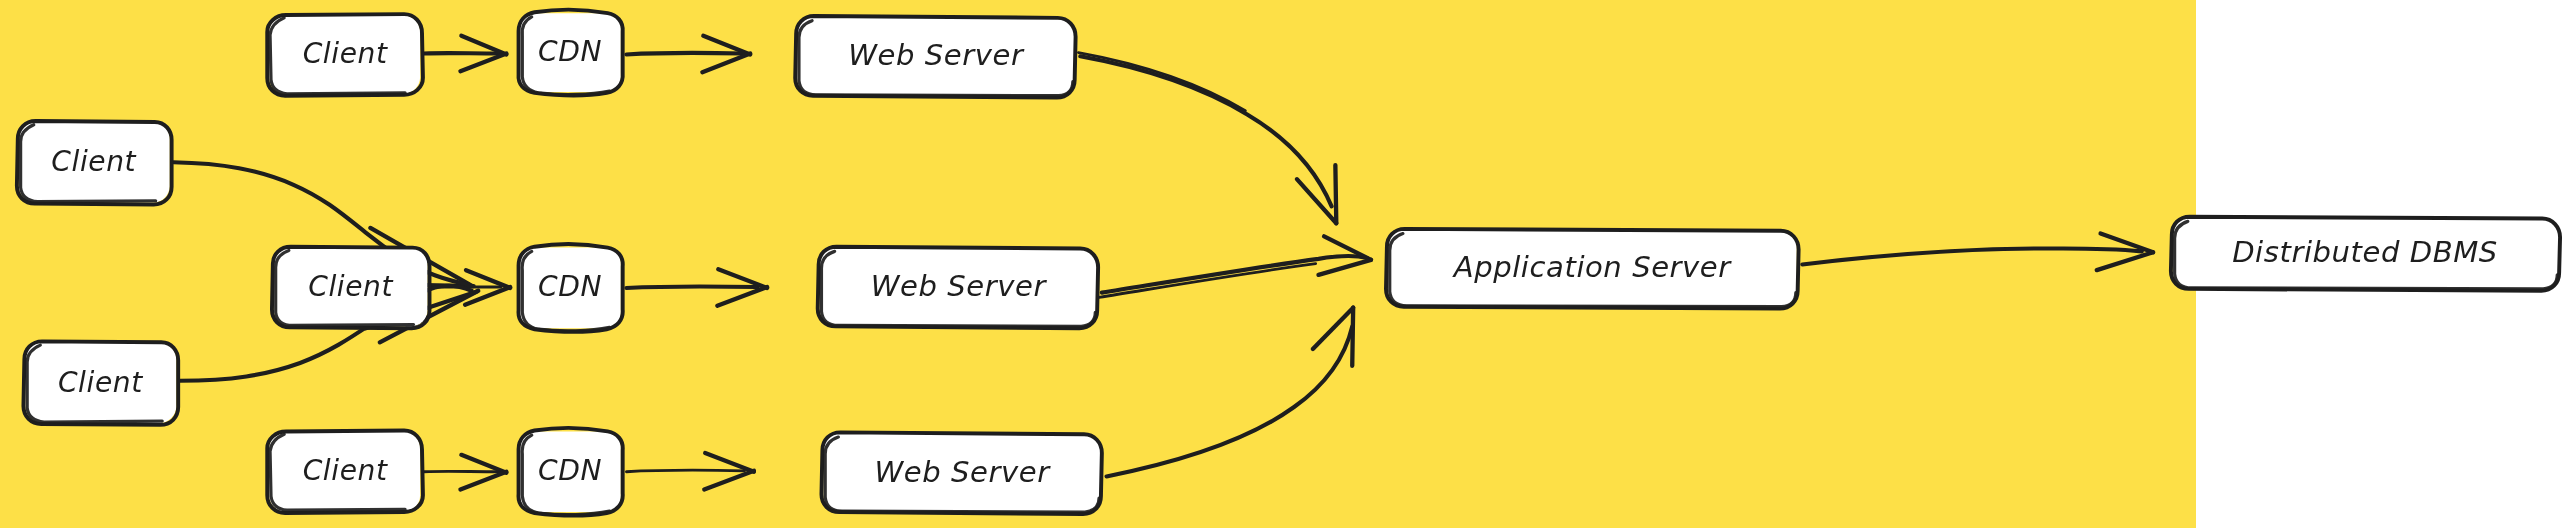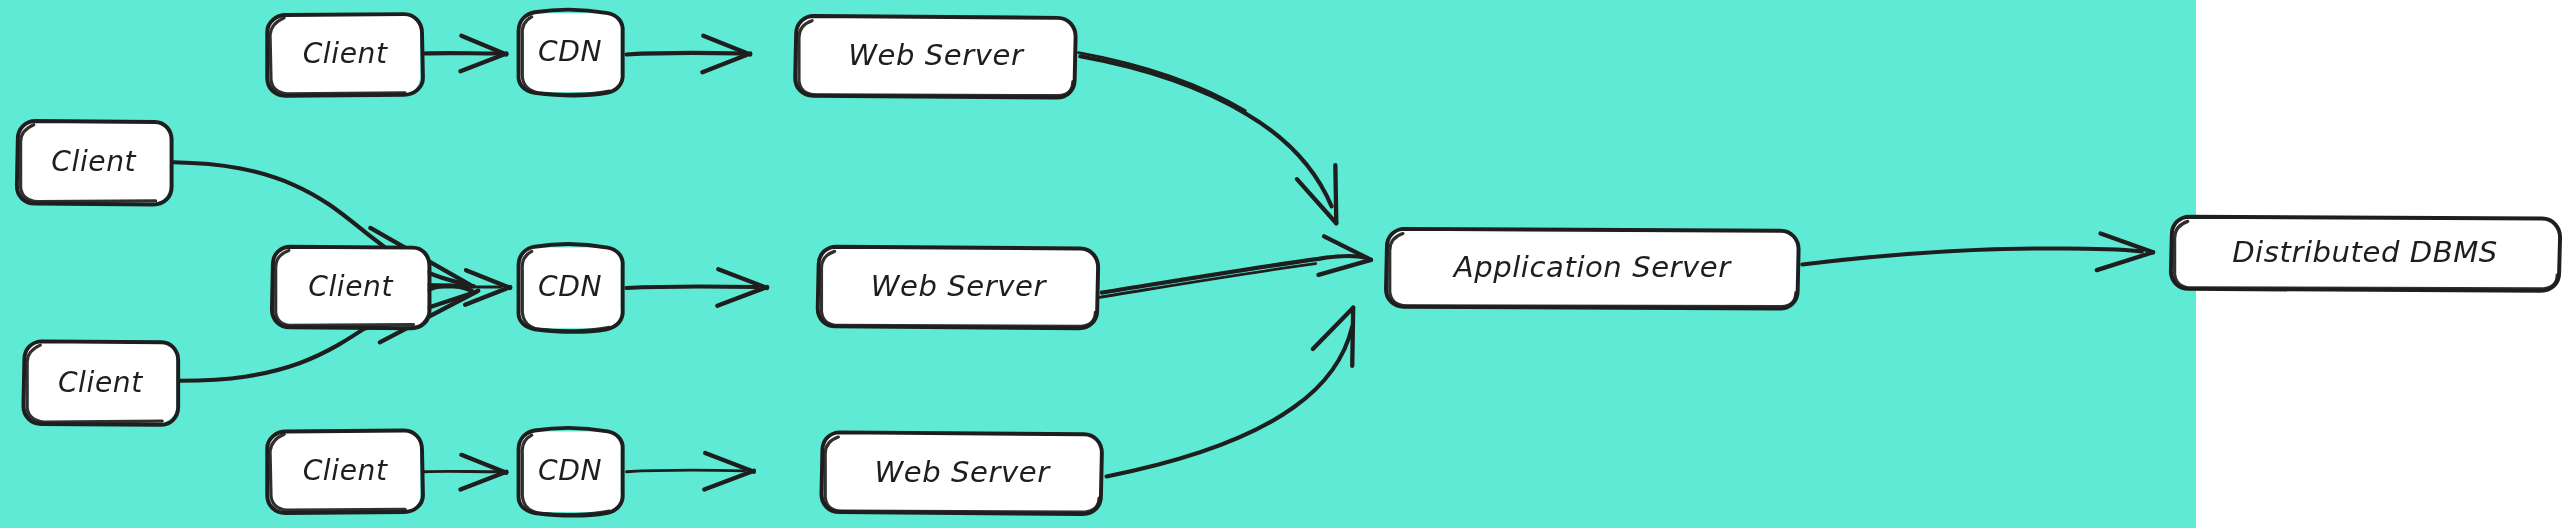--- a/index.html
+++ b/index.html
@@ -10,21 +10,21 @@
   body {
     width: 2576px;
     height: 529px;
     font-family: "DejaVu Sans", sans-serif;
     overflow: hidden;
   }
   #diagram-root {
     position: relative;
     width: 2196px;
     height: 529px;
-    background: #5eead4;
+    background: #fde047;
   }
   svg.canvas {
     position: absolute;
     inset: 0;
     width: 2576px;
     height: 529px;
     display: block;
   }
   .node-shape {
     fill: #ffffff;

